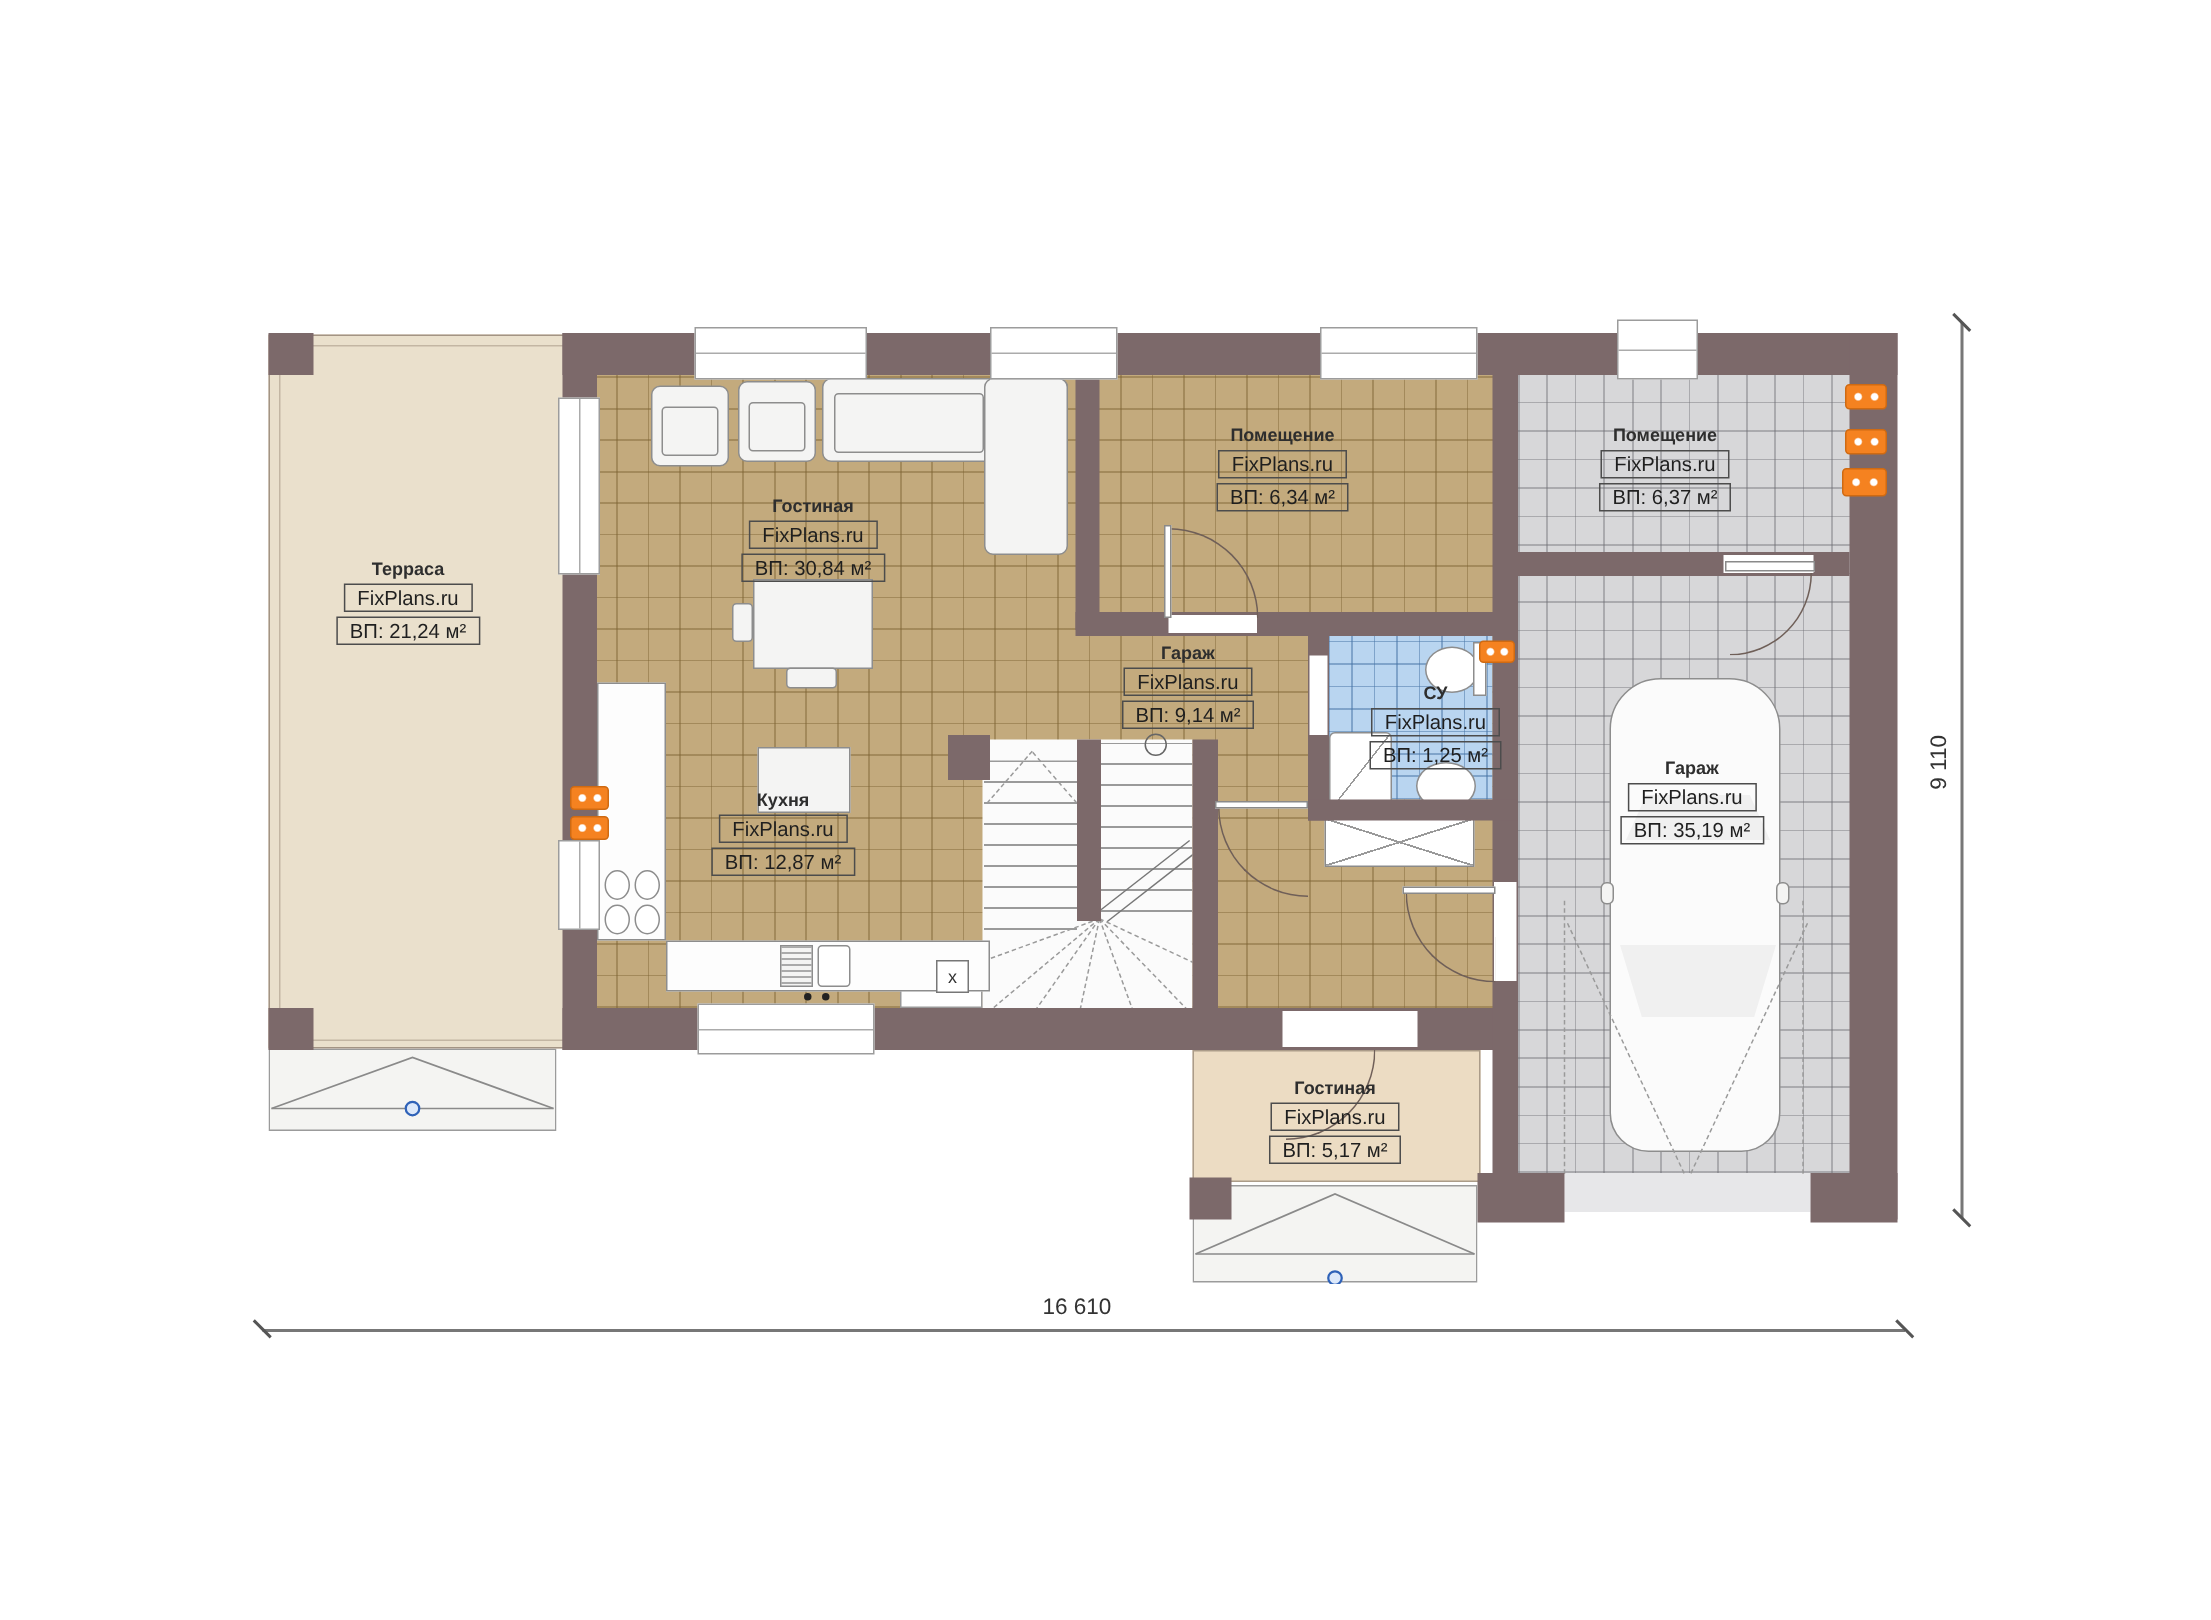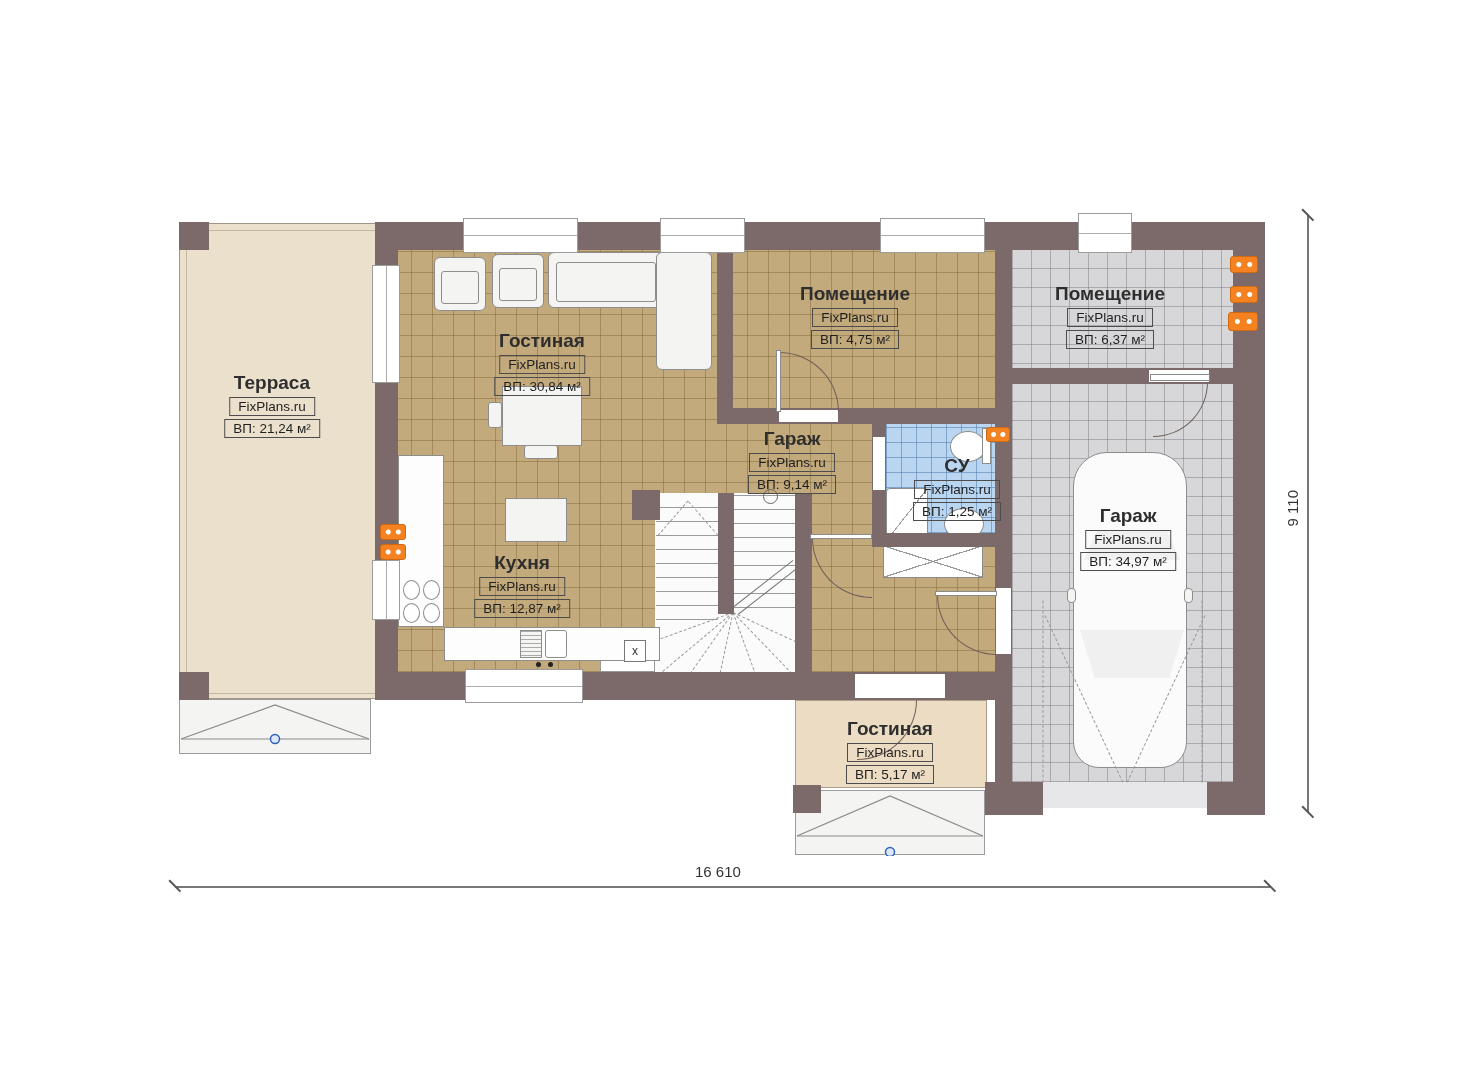--- a/index.html
+++ b/index.html
@@ -28,21 +28,21 @@
   .fixt{position:absolute;background:#f4f4f3;border:1px solid #8d8d8d;box-sizing:border-box;z-index:12;}
   .arc{position:absolute;box-sizing:border-box;z-index:42;}
   .leaf{position:absolute;background:#fff;border:1px solid #8a8a8a;box-sizing:border-box;z-index:43;}
   .rad{position:absolute;background:#f58220;border:1px solid #cf6a12;border-radius:3px;z-index:45;
     background-image:radial-gradient(circle at 30% 50%,#fff 0 2px,rgba(255,255,255,0) 3px),
                      radial-gradient(circle at 72% 50%,#fff 0 2px,rgba(255,255,255,0) 3px);}
   .treads{background-image:repeating-linear-gradient(to bottom,#9a9a9a 0 1px,transparent 1px 14px);}
   .dash{position:absolute;border-top:1px dashed #9a9a9a;transform-origin:left center;z-index:14;}
   .lbl{position:absolute;transform:translateX(-50%);display:flex;flex-direction:column;align-items:center;
        gap:3px;z-index:60;}
-  .lbl .nm{font-weight:bold;font-size:19px;color:#2e2e2e;white-space:nowrap;}
+  .lbl .nm{font-weight:bold;font-size:12px;color:#2e2e2e;white-space:nowrap;}
   .lbl .bx{border:1px solid #4c4c4c;padding:1px 8px;font-size:13.5px;color:#1f1f1f;white-space:nowrap;}
   .dimline{position:absolute;background:#777;z-index:55;}
   .tick{position:absolute;width:16px;height:1.5px;background:#555;z-index:56;}
   .dimtxt{position:absolute;font-size:15px;color:#333;z-index:56;}
   .circ{position:absolute;border:1px solid #666;border-radius:50%;background:transparent;z-index:25;}
   .xbox{position:absolute;background:#fff;border:1px solid #777;box-sizing:border-box;z-index:26;
         display:flex;align-items:center;justify-content:center;font-size:12px;color:#333;}
   .crossbox{position:absolute;background-color:#fff;border:1px solid #8a8a8a;box-sizing:border-box;z-index:13;
     background-image:linear-gradient(to top right,transparent calc(50% - .6px),#999 calc(50% - .6px) calc(50% + .6px),transparent calc(50% + .6px)),
                      linear-gradient(to bottom right,transparent calc(50% - .6px),#999 calc(50% - .6px) calc(50% + .6px),transparent calc(50% + .6px));}
@@ -194,46 +194,46 @@
     <div class="bx">ВП: 21,24 м²</div>
   </div>
   <div class="lbl" style="left:542px;top:330px;">
     <div class="nm">Гостиная</div>
     <div class="bx">FixPlans.ru</div>
     <div class="bx">ВП: 30,84 м²</div>
   </div>
   <div class="lbl" style="left:855px;top:283px;">
     <div class="nm">Помещение</div>
     <div class="bx">FixPlans.ru</div>
-    <div class="bx">ВП: 4,75 м²</div>
+    <div class="bx">ВП: 6,34 м²</div>
   </div>
   <div class="lbl" style="left:1110px;top:283px;">
     <div class="nm">Помещение</div>
     <div class="bx">FixPlans.ru</div>
     <div class="bx">ВП: 6,37 м²</div>
   </div>
   <div class="lbl" style="left:792px;top:428px;">
     <div class="nm">Гараж</div>
     <div class="bx">FixPlans.ru</div>
     <div class="bx">ВП: 9,14 м²</div>
   </div>
   <div class="lbl" style="left:957px;top:455px;">
     <div class="nm">СУ</div>
     <div class="bx">FixPlans.ru</div>
     <div class="bx">ВП: 1,25 м²</div>
   </div>
-  <div class="lbl" style="left:522px;top:552px;text-align:right;">
+  <div class="lbl" style="left:522px;top:526px;text-align:right;">
     <div class="nm">Кухня</div>
     <div class="bx">FixPlans.ru</div>
     <div class="bx">ВП: 12,87 м²</div>
   </div>
   <div class="lbl" style="left:1128px;top:505px;">
     <div class="nm">Гараж</div>
     <div class="bx">FixPlans.ru</div>
-    <div class="bx">ВП: 34,97 м²</div>
+    <div class="bx">ВП: 35,19 м²</div>
   </div>
   <div class="lbl" style="left:890px;top:718px;">
     <div class="nm">Гостиная</div>
     <div class="bx">FixPlans.ru</div>
     <div class="bx">ВП: 5,17 м²</div>
   </div>
 
   <div class="dimline" style="left:175px;top:886px;width:1095px;height:1.5px;"></div>
   <div class="tick" style="left:167px;top:885px;transform:rotate(45deg);"></div>
   <div class="tick" style="left:1262px;top:885px;transform:rotate(45deg);"></div>

